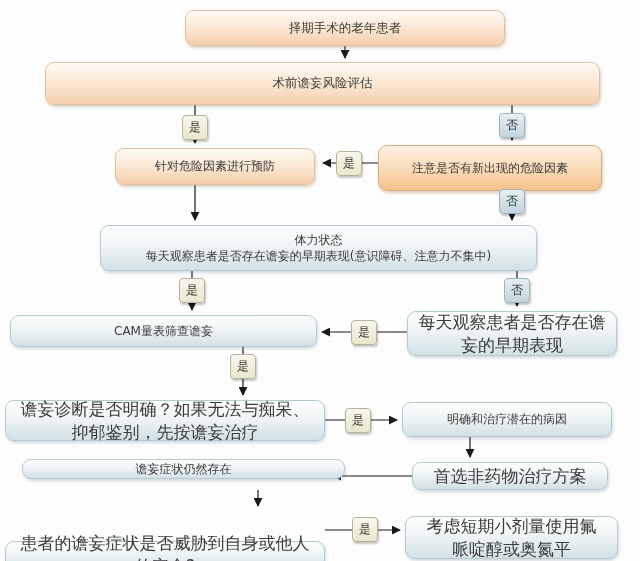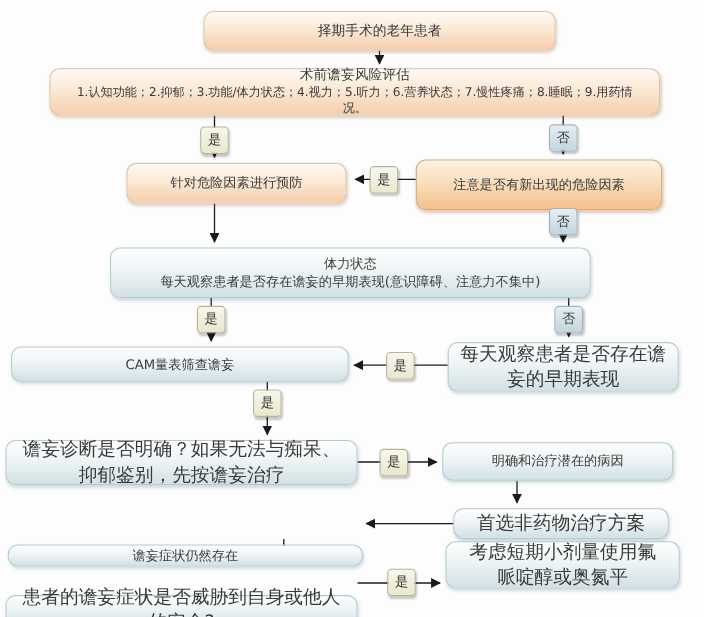--- a/index.html
+++ b/index.html
@@ -70,47 +70,46 @@
       <path d="M412,476 L333,476" marker-end="url(#arr)"></path>
       <path d="M258,490 L258,506" marker-end="url(#arr)"></path>
       <path d="M325,530 L400,530" marker-end="url(#arr)"></path>
     </g>
   </svg>
 
   <div class="box peach t-title" style="left:185px;top:10px;width:320px;height:36px;">择期手术的老年患者</div>
 
   <div class="box peach" style="left:45px;top:62px;width:555px;height:43px;padding:2px 16px;">
     <div class="t-title">术前谵妄风险评估</div>
-    <div class="fs11">1.认知功能；2.抑郁；3.功能/体力状态；4.视力；5.听力；6.营养状态；7.慢性疼痛；8.睡眠；9.用药情况。</div>
   </div>
 
   <div class="box peach fs12" style="left:115px;top:148px;width:200px;height:37px;">针对危险因素进行预防</div>
 
   <div class="box orange fs12" style="left:378px;top:145px;width:224px;height:46px;">注意是否有新出现的危险因素</div>
 
   <div class="box blue" style="left:100px;top:225px;width:437px;height:46px;">
     <div class="fs12">体力状态</div>
     <div class="fs12">每天观察患者是否存在谵妄的早期表现(意识障碍、注意力不集中)</div>
   </div>
 
   <div class="box blue fs12" style="left:10px;top:315px;width:307px;height:32px;">CAM量表筛查谵妄</div>
 
   <div class="box blue fs115" style="left:407px;top:311px;width:210px;height:45px;">每天观察患者是否存在谵妄的早期表现</div>
 
   <div class="box blue fs115" style="left:5px;top:400px;width:320px;height:41px;">谵妄诊断是否明确？如果无法与痴呆、抑郁鉴别，先按谵妄治疗</div>
 
   <div class="box blue fs12" style="left:402px;top:402px;width:210px;height:35px;">明确和治疗潜在的病因</div>
 
-  <div class="box blue fs12" style="left:7px;top:459px;width:323px;height:20px;margin-top:36px;">谵妄症状仍然存在</div>
+  <div class="box blue fs12" style="left:22px;top:459px;width:323px;height:20px;">谵妄症状仍然存在</div>
 
   <div class="box blue fs115" style="left:412px;top:462px;width:196px;height:28px;">首选非药物治疗方案</div>
 
   <div class="box blue fs115" style="left:5px;top:541px;width:320px;height:28px;">患者的谵妄症状是否威胁到自身或他人的安全?</div>
 
-  <div class="box blue fs115" style="left:405px;top:492px;width:213px;height:43px;padding:2px 20px;">考虑短期小剂量使用氟哌啶醇或奥氮平</div>
+  <div class="box blue fs115" style="left:405px;top:516px;width:213px;height:43px;padding:2px 20px;">考虑短期小剂量使用氟哌啶醇或奥氮平</div>
 
   <div class="badge yes" style="left:182px;top:115px;">是</div>
   <div class="badge no" style="left:499px;top:113px;">否</div>
   <div class="badge yes" style="left:336px;top:151px;">是</div>
   <div class="badge no" style="left:499px;top:189px;">否</div>
   <div class="badge yes" style="left:179px;top:278px;">是</div>
   <div class="badge no" style="left:504px;top:278px;">否</div>
   <div class="badge yes" style="left:351px;top:320px;">是</div>
   <div class="badge yes" style="left:230px;top:354px;">是</div>
   <div class="badge yes" style="left:345px;top:408px;">是</div>

